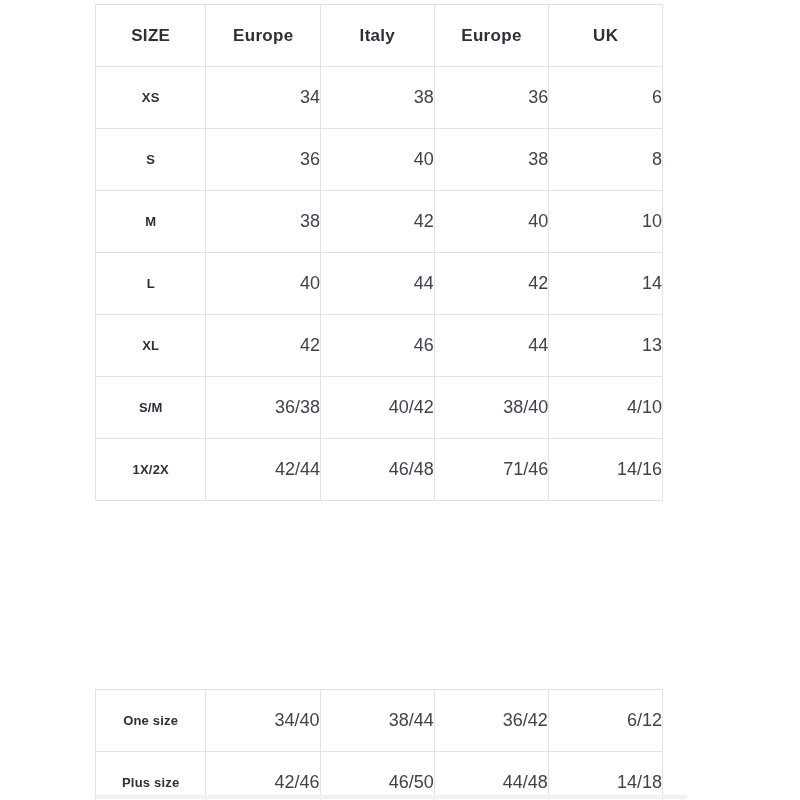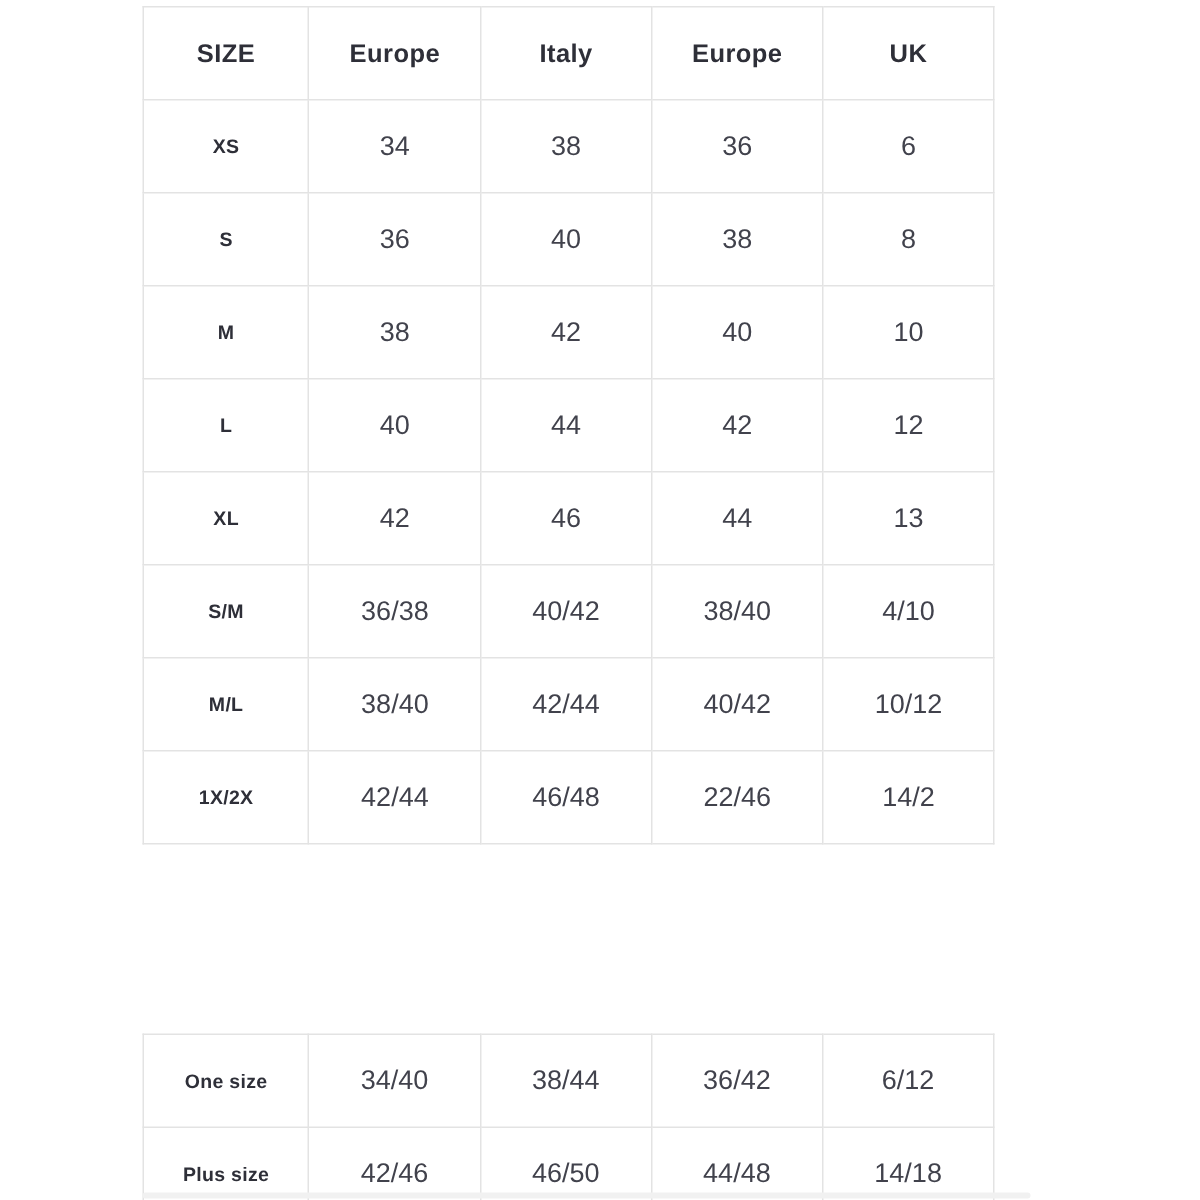--- a/index.html
+++ b/index.html
@@ -51,20 +51,21 @@
   td.lbl {
     font-size: 13px;
     font-weight: 700;
     color: var(--text-strong);
     letter-spacing: 0.2px;
   }
   td.val {
     font-size: 18px;
     font-weight: 400;
     color: var(--text-value);
+    text-align: right;
   }
   .bottom-track {
     position: absolute;
     left: 95px;
     top: 795px;
     width: 592px;
     height: 4px;
     background: var(--bottom-track);
     border-radius: 2px;
   }
@@ -111,49 +112,42 @@
         <td class="val">38</td>
         <td class="val">42</td>
         <td class="val">40</td>
         <td class="val">10</td>
       </tr>
       <tr>
         <td class="lbl">L</td>
         <td class="val">40</td>
         <td class="val">44</td>
         <td class="val">42</td>
-        <td class="val">12</td>
+        <td class="val">14</td>
       </tr>
       <tr>
         <td class="lbl">XL</td>
         <td class="val">42</td>
         <td class="val">46</td>
         <td class="val">44</td>
         <td class="val">13</td>
       </tr>
       <tr>
         <td class="lbl">S/M</td>
         <td class="val">36/38</td>
         <td class="val">40/42</td>
         <td class="val">38/40</td>
         <td class="val">4/10</td>
       </tr>
       <tr>
-        <td class="lbl">M/L</td>
-        <td class="val">38/40</td>
-        <td class="val">42/44</td>
-        <td class="val">40/42</td>
-        <td class="val">10/12</td>
-      </tr>
-      <tr>
         <td class="lbl">1X/2X</td>
         <td class="val">42/44</td>
         <td class="val">46/48</td>
-        <td class="val">22/46</td>
-        <td class="val">14/2</td>
+        <td class="val">71/46</td>
+        <td class="val">14/16</td>
       </tr>
     </tbody>
   </table>
 
   <table class="size-table" id="special-table">
     <colgroup>
       <col class="c-size">
         <col class="c-val">
         <col class="c-val">
         <col class="c-val">

